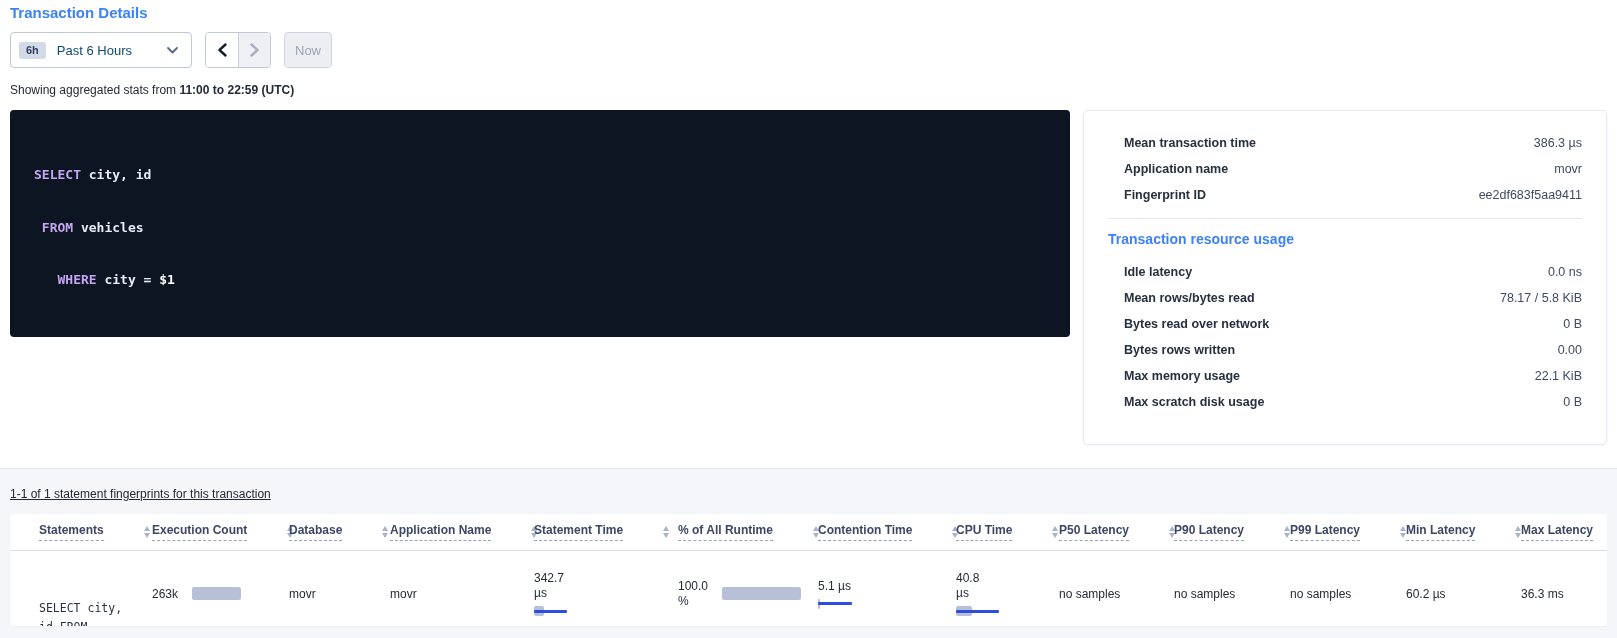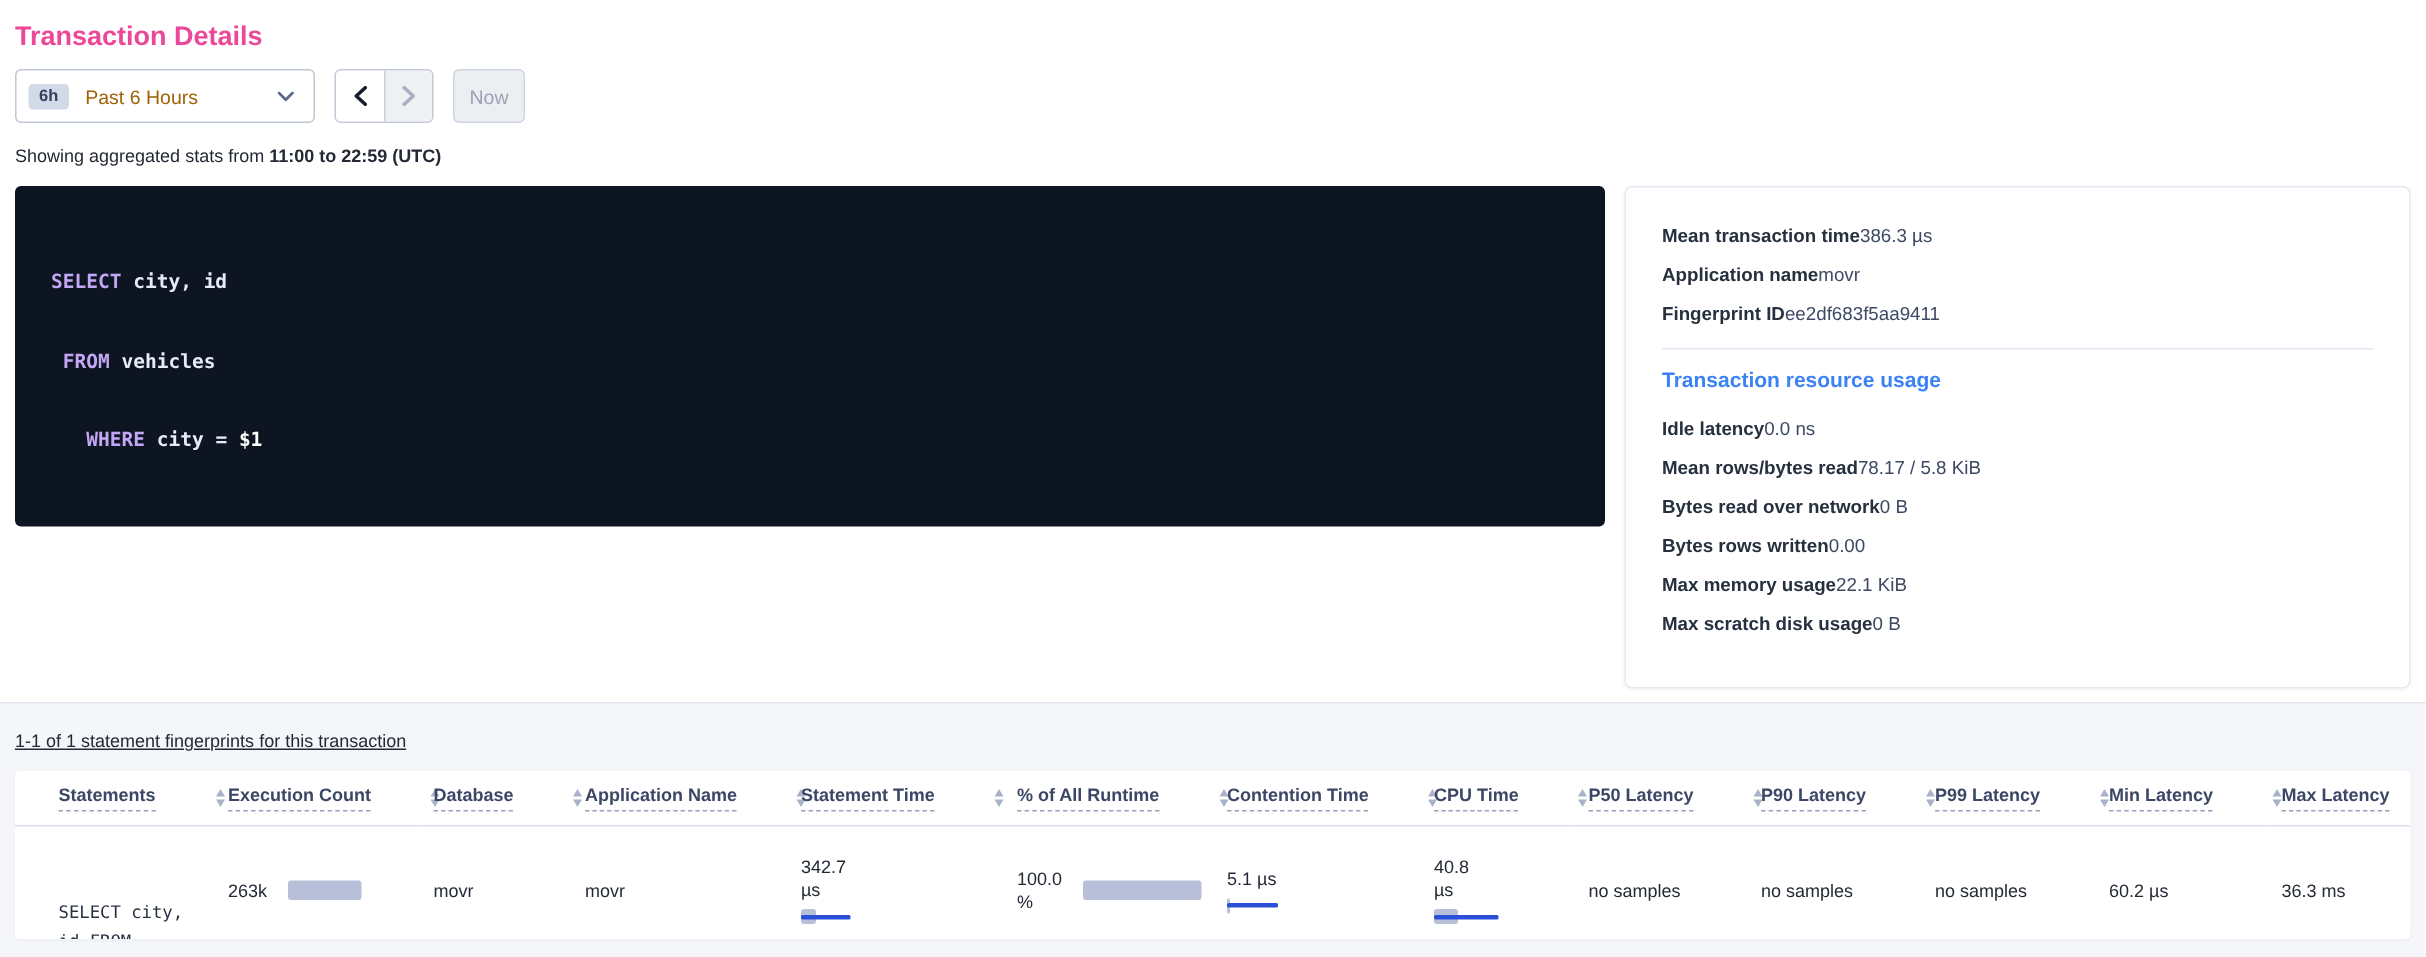--- a/index.html
+++ b/index.html
@@ -11,29 +11,29 @@
   }
   *{box-sizing:border-box;}
   html,body{margin:0;padding:0;}
   body{
     width:1617px;height:638px;position:relative;overflow:hidden;
     background:#ffffff;color:#242a35;
     font-family:"Liberation Sans",sans-serif;
   }
   
   .top{padding:0 10px;}
-  .page-title{font-size:18px;font-weight:700;color:#ec4899;margin:14px 0 0;}
+  .page-title{font-size:15px;font-weight:700;color:#3b82f6;margin:4px 0 0;}
   .controls{display:flex;gap:13px;margin-top:11px;height:36px;align-items:stretch;}
   .time-picker{
-    width:200px;background:#fff;border:1px solid #c0c7d6;border-radius:4px;
+    width:182px;background:#fff;border:1px solid #c0c7d6;border-radius:4px;
     display:flex;align-items:center;gap:11px;padding:0 13px 0 8px;cursor:pointer;
   }
   .badge{background:#d2d9e7;color:#33415c;font-weight:700;font-size:11px;
     padding:3px 7px;border-radius:3px;line-height:1;}
-  .tp-label{flex:1;font-size:13px;color:#a16207;}
+  .tp-label{flex:1;font-size:13px;color:#0c4a6e;}
   .nav-group{display:flex;border:1px solid #c0c7d6;border-radius:4px;overflow:hidden;background:#fff;}
   .nav-btn{width:32px;border:none;background:#fff;display:flex;align-items:center;justify-content:center;cursor:pointer;padding:0;}
   .nav-btn.next{background:#eef0f3;border-left:1px solid #c9cfdc;cursor:default;}
   .now-btn{
     min-width:48px;background:#eceef2;border:1px solid #ced4df;border-radius:4px;
     color:#9aa3b4;font-size:13px;font-family:inherit;cursor:default;padding:0 10px;
   }
   .agg-caption{font-size:12px;margin:15px 0 0;color:#242a35;}
   .agg-caption b{font-weight:700;}
   .main-row{display:flex;gap:13px;margin-top:13px;align-items:flex-start;}
@@ -43,21 +43,21 @@
     padding:21px 24px;font-family:"DejaVu Sans Mono","Liberation Mono",monospace;
     font-size:13px;font-weight:700;line-height:17.5px;color:#e8ebf6;white-space:pre;
   }
   .kw{color:var(--sql-keyword-purple);}
   .param{color:#ffffff;}
   
   .info-card{
     flex:1;height:335px;background:#fff;border:1px solid #e4e9f1;border-radius:5px;
     box-shadow:0 1px 3px rgba(30,40,70,0.05);padding:19px 24px 0;
   }
-  .info-row{display:flex;align-items:center;height:26px;}
+  .info-row{display:flex;justify-content:space-between;align-items:center;height:26px;margin-left:16px;}
   .info-label{font-weight:700;font-size:12.5px;color:#26303e;}
   .info-value{font-size:12.5px;color:#3e4a63;}
   .divider{border:none;border-top:1px solid #e2e7ef;margin:10px 0 12px;}
   .section-title{font-size:14px;font-weight:700;color:#3b82f6;margin:0 0 12px;}
   
   .bottom{
     position:absolute;left:0;right:0;top:468px;bottom:0;
     background:var(--section-bg);border-top:1px solid #e2e7ee;padding:0 10px;
   }
   .fp-caption{font-size:12px;margin:18px 0 0;color:#242a35;text-decoration:underline;}

